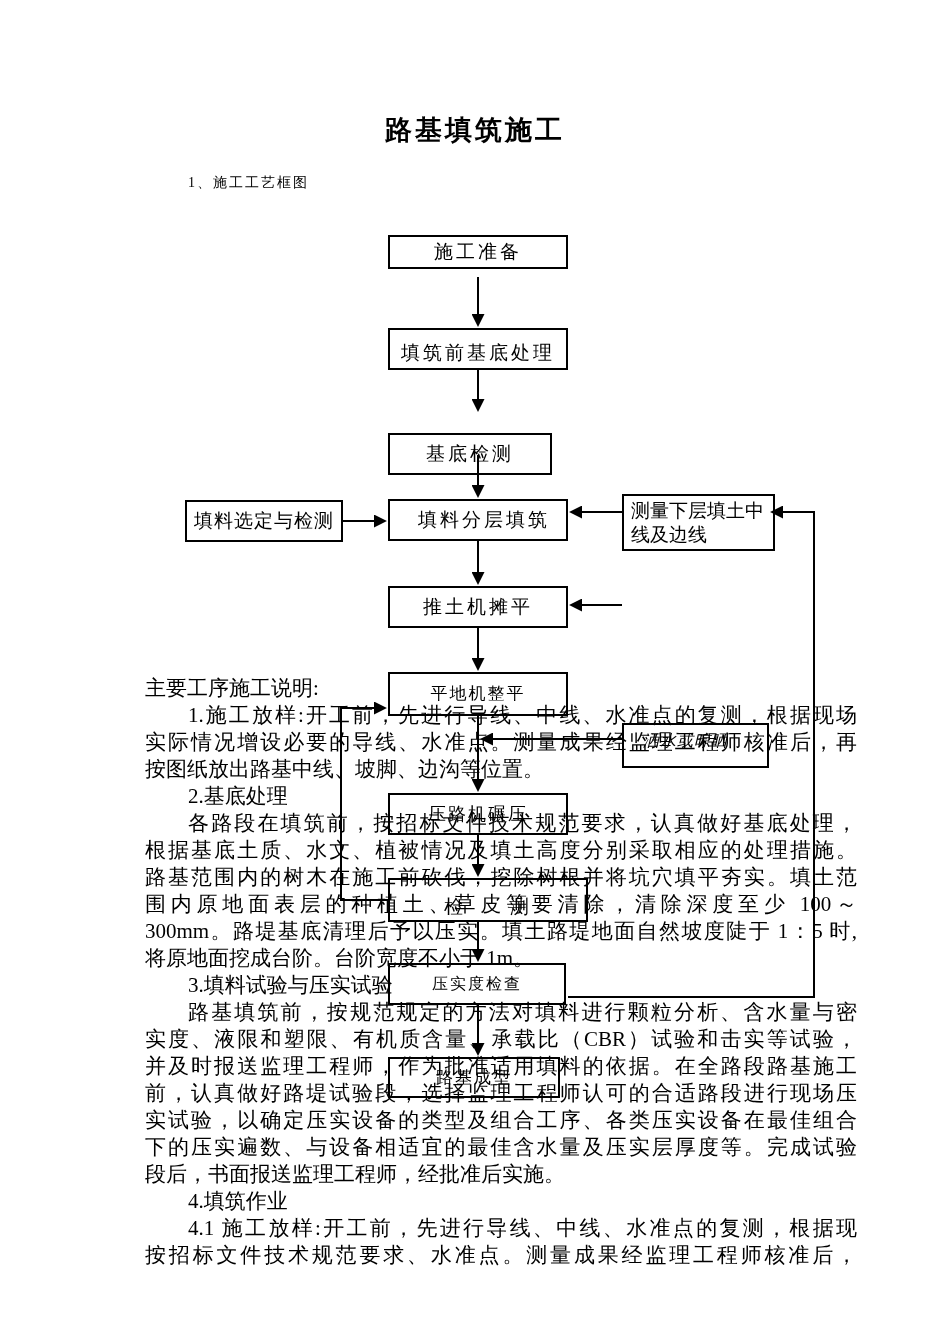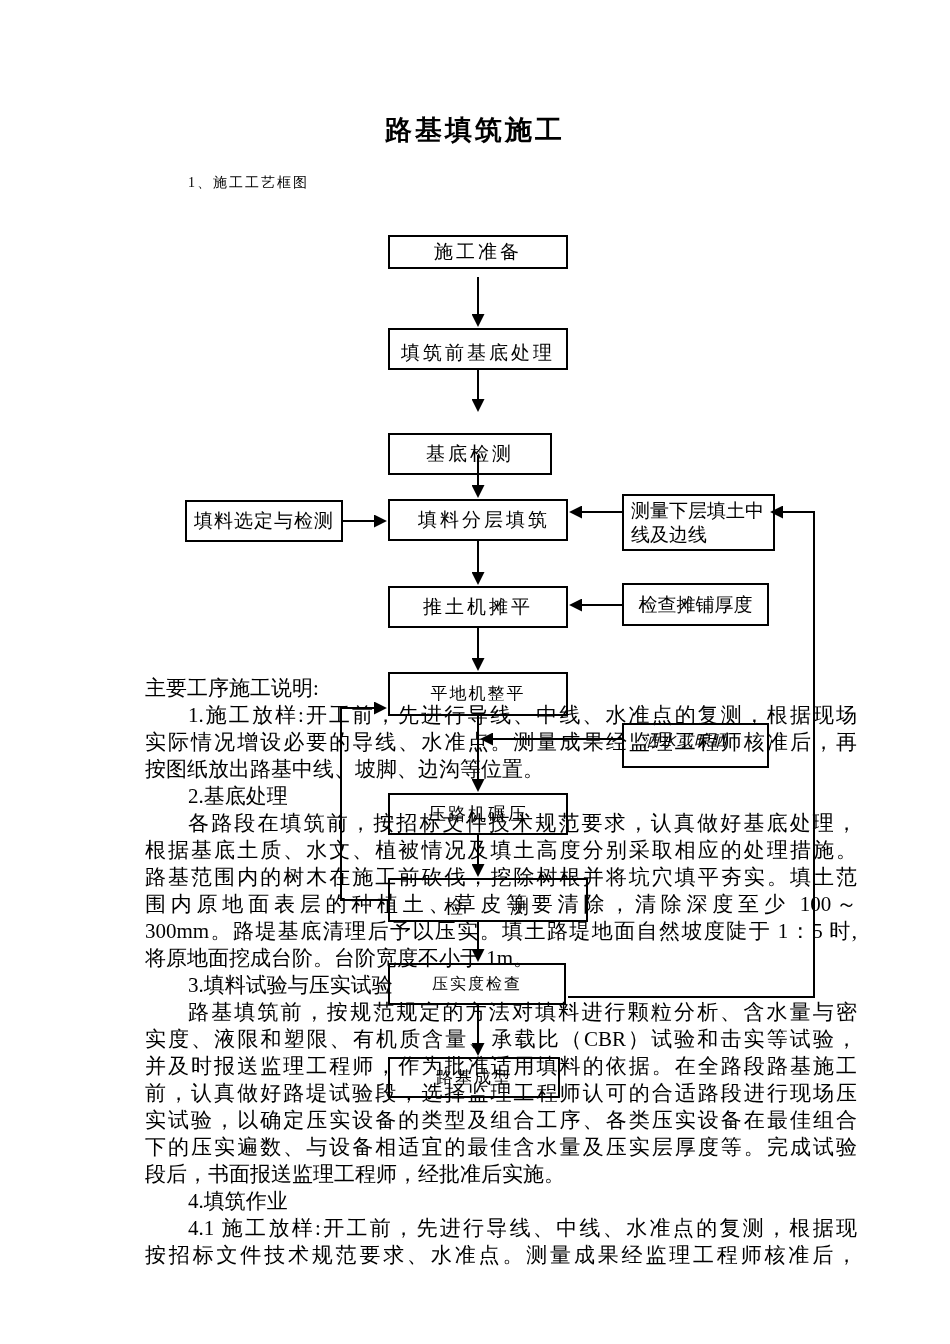--- a/index.html
+++ b/index.html
@@ -105,17 +105,16 @@
       <div class="fbox" style="left: 388px; top: 413px; width: 164px; height: 42px; font-size: 19px; letter-spacing: 3px; padding-left: 0px; padding-top: 0px; margin-top: 20px;">基底检测</div>
       <div class="fbox" style="left: 388px; top: 499px; width: 180px; height: 42px; font-size: 19px; letter-spacing: 3px; padding-left: 12px; padding-top: 0px;">填料分层填筑</div>
       <div class="fbox" style="left: 388px; top: 586px; width: 180px; height: 42px; font-size: 19px; letter-spacing: 3px; padding-left: 0px; padding-top: 0px;">推土机摊平</div>
       <div class="fbox" style="left: 388px; top: 672px; width: 180px; height: 44px; font-size: 17px; letter-spacing: 2px; padding-left: 0px; padding-top: 0px;">平地机整平</div>
       <div class="fbox" style="left: 388px; top: 793px; width: 180px; height: 42px; font-size: 18px; letter-spacing: 2px; padding-left: 0px; padding-top: 0px;">压路机碾压</div>
       <div class="fbox" style="left: 388px; top: 878px; width: 200px; height: 44px; font-size: 19px; letter-spacing: 3px; padding-left: 0px; padding-top: 13px;">检　　测</div>
       <div class="fbox" style="left: 388px; top: 963px; width: 178px; height: 42px; font-size: 16px; letter-spacing: 2px; padding-left: 0px; padding-top: 0px;">压实度检查</div>
       <div class="fbox" style="left: 388px; top: 1057px; width: 172px; height: 41px; font-size: 17px; letter-spacing: 2px; padding-left: 0px; padding-top: 0px;">路基成型</div>
       <div class="fbox" style="left: 185px; top: 500px; width: 158px; height: 42px; font-size: 19px; letter-spacing: 1px; padding-left: 0px; padding-top: 0px;">填料选定与检测</div>
       <div class="fbox left-top" style="left: 622px; top: 494px; width: 153px; height: 57px; font-size: 19px; letter-spacing: 0px; padding-left: 7px; padding-top: 3px;">测量下层填土中线及边线</div>
-      <div class="fbox" style="left: 622px; top: 583px; width: 147px; height: 43px; font-size: 19px; letter-spacing: 0px; padding-left: 0px; padding-top: 0px;">检查摊铺厚度</div>
       <div class="fbox left-top" style="left: 622px; top: 723px; width: 147px; height: 45px; font-size: 16px; letter-spacing: 1px; padding-left: 19px; padding-top: 6px; font-style: italic;">洒水或晾晒</div>
     </div>
 
 </div>
 
 </body></html>

